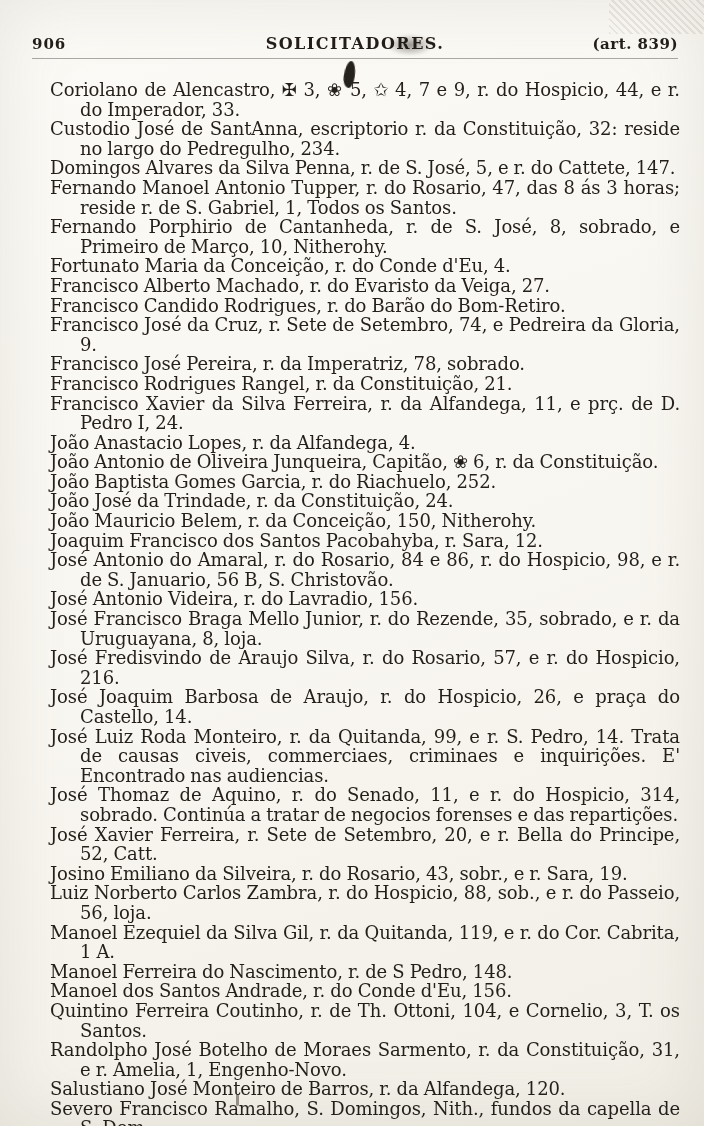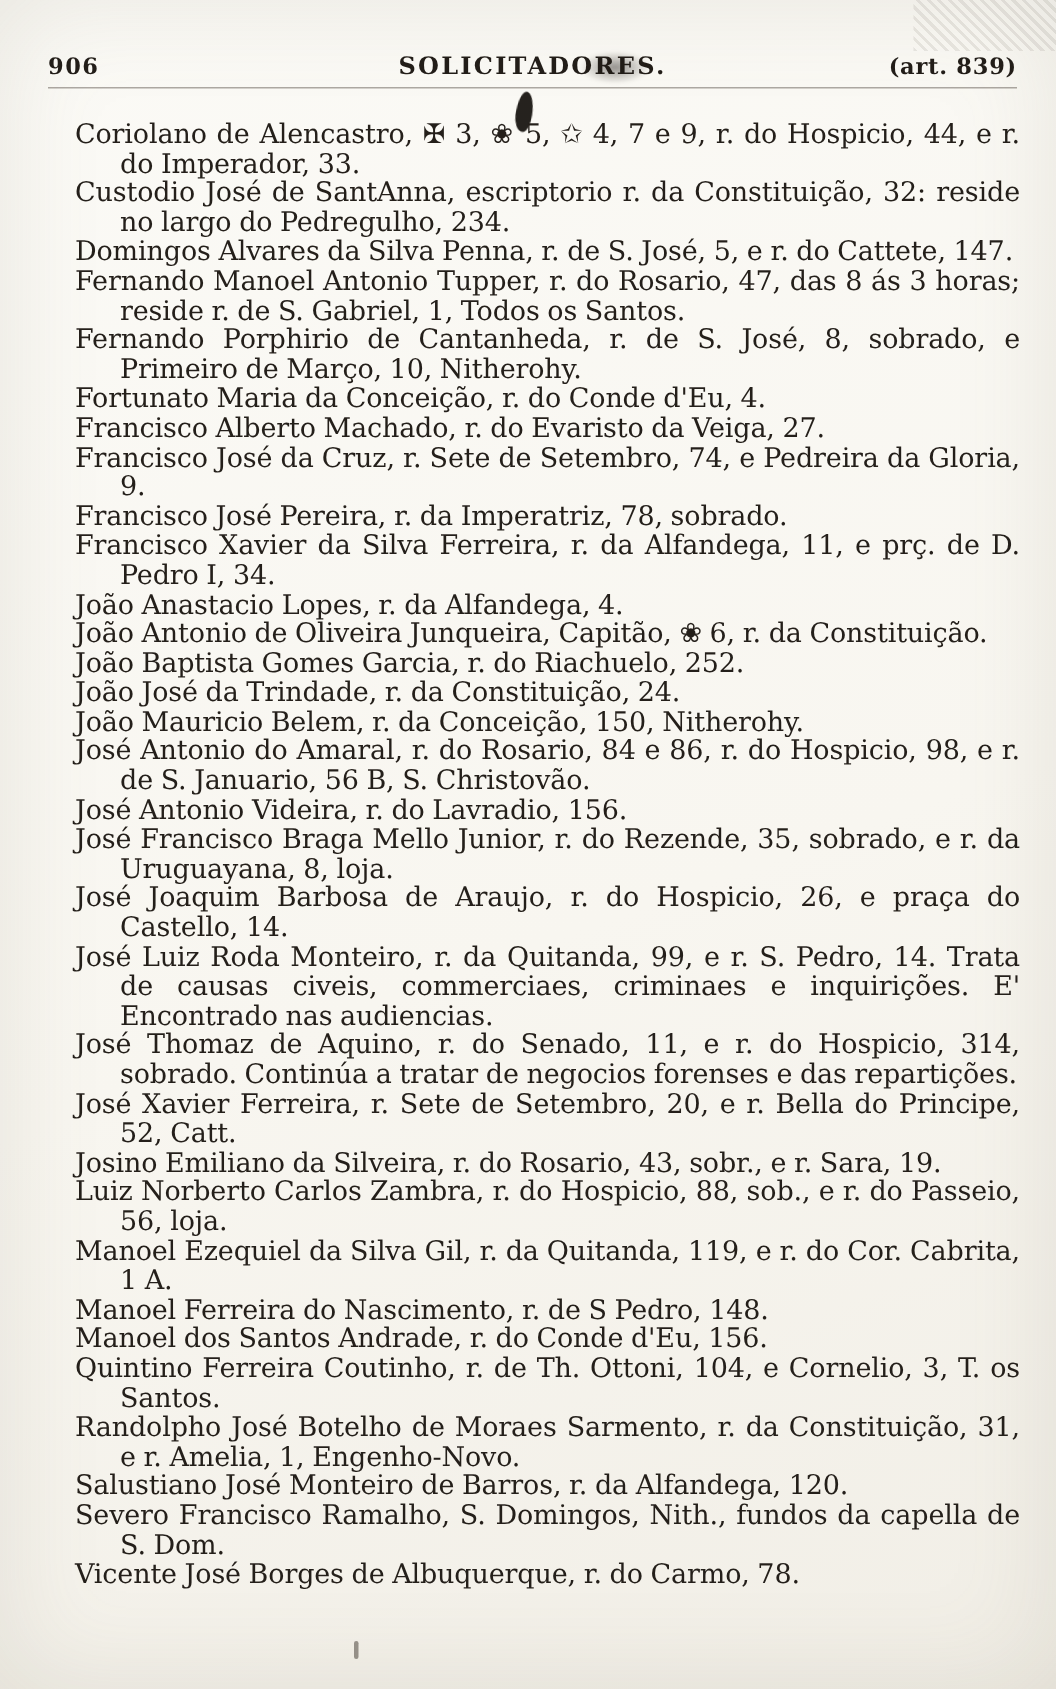--- a/index.html
+++ b/index.html
@@ -82,31 +82,35 @@
   <div class="ink-blot"></div>
 
   <div class="entries">
       <p class="entry">Coriolano de Alencastro, ✠ 3, ❀ 5, ✩ 4, 7 e 9, r. do Hospicio, 44, e r. do Imperador, 33.</p>
       <p class="entry">Custodio José de SantAnna, escriptorio r. da Constituição, 32: reside no largo do Pedregulho, 234.</p>
       <p class="entry">Domingos Alvares da Silva Penna, r. de S. José, 5, e r. do Cattete, 147.</p>
       <p class="entry">Fernando Manoel Antonio Tupper, r. do Rosario, 47, das 8 ás 3 horas; reside r. de S. Gabriel, 1, Todos os Santos.</p>
       <p class="entry">Fernando Porphirio de Cantanheda, r. de S. José, 8, sobrado, e Primeiro de Março, 10, Nitherohy.</p>
       <p class="entry">Fortunato Maria da Conceição, r. do Conde d'Eu, 4.</p>
       <p class="entry">Francisco Alberto Machado, r. do Evaristo da Veiga, 27.</p>
+      <p class="entry">Francisco Candido Rodrigues, r. do Barão do Bom-Retiro.</p>
       <p class="entry">Francisco José da Cruz, r. Sete de Setembro, 74, e Pedreira da Gloria, 9.</p>
       <p class="entry">Francisco José Pereira, r. da Imperatriz, 78, sobrado.</p>
-      <p class="entry">Francisco Xavier da Silva Ferreira, r. da Alfandega, 11, e prç. de D. Pedro I, 34.</p>
+      <p class="entry">Francisco Rodrigues Rangel, r. da Constituição, 21.</p>
+      <p class="entry">Francisco Xavier da Silva Ferreira, r. da Alfandega, 11, e prç. de D. Pedro I, 24.</p>
       <p class="entry">João Anastacio Lopes, r. da Alfandega, 4.</p>
       <p class="entry">João Antonio de Oliveira Junqueira, Capitão, ❀ 6, r. da Constituição.</p>
       <p class="entry">João Baptista Gomes Garcia, r. do Riachuelo, 252.</p>
       <p class="entry">João José da Trindade, r. da Constituição, 24.</p>
       <p class="entry">João Mauricio Belem, r. da Conceição, 150, Nitherohy.</p>
+      <p class="entry">Joaquim Francisco dos Santos Pacobahyba, r. Sara, 12.</p>
       <p class="entry">José Antonio do Amaral, r. do Rosario, 84 e 86, r. do Hospicio, 98, e r. de S. Januario, 56 B, S. Christovão.</p>
       <p class="entry">José Antonio Videira, r. do Lavradio, 156.</p>
       <p class="entry">José Francisco Braga Mello Junior, r. do Rezende, 35, sobrado, e r. da Uruguayana, 8, loja.</p>
+      <p class="entry">José Fredisvindo de Araujo Silva, r. do Rosario, 57, e r. do Hospicio, 216.</p>
       <p class="entry">José Joaquim Barbosa de Araujo, r. do Hospicio, 26, e praça do Castello, 14.</p>
       <p class="entry">José Luiz Roda Monteiro, r. da Quitanda, 99, e r. S. Pedro, 14. Trata de causas civeis, commerciaes, criminaes e inquirições. E' Encontrado nas audiencias.</p>
       <p class="entry">José Thomaz de Aquino, r. do Senado, 11, e r. do Hospicio, 314, sobrado. Continúa a tratar de negocios forenses e das repartições.</p>
       <p class="entry">José Xavier Ferreira, r. Sete de Setembro, 20, e r. Bella do Principe, 52, Catt.</p>
       <p class="entry">Josino Emiliano da Silveira, r. do Rosario, 43, sobr., e r. Sara, 19.</p>
       <p class="entry">Luiz Norberto Carlos Zambra, r. do Hospicio, 88, sob., e r. do Passeio, 56, loja.</p>
       <p class="entry">Manoel Ezequiel da Silva Gil, r. da Quitanda, 119, e r. do Cor. Cabrita, 1 A.</p>
       <p class="entry">Manoel Ferreira do Nascimento, r. de S Pedro, 148.</p>
       <p class="entry">Manoel dos Santos Andrade, r. do Conde d'Eu, 156.</p>
       <p class="entry">Quintino Ferreira Coutinho, r. de Th. Ottoni, 104, e Cornelio, 3, T. os Santos.</p>

